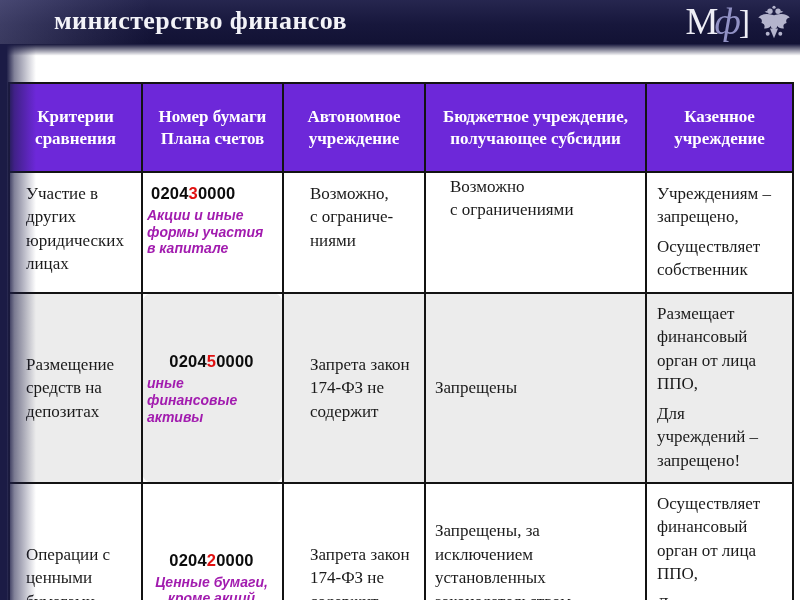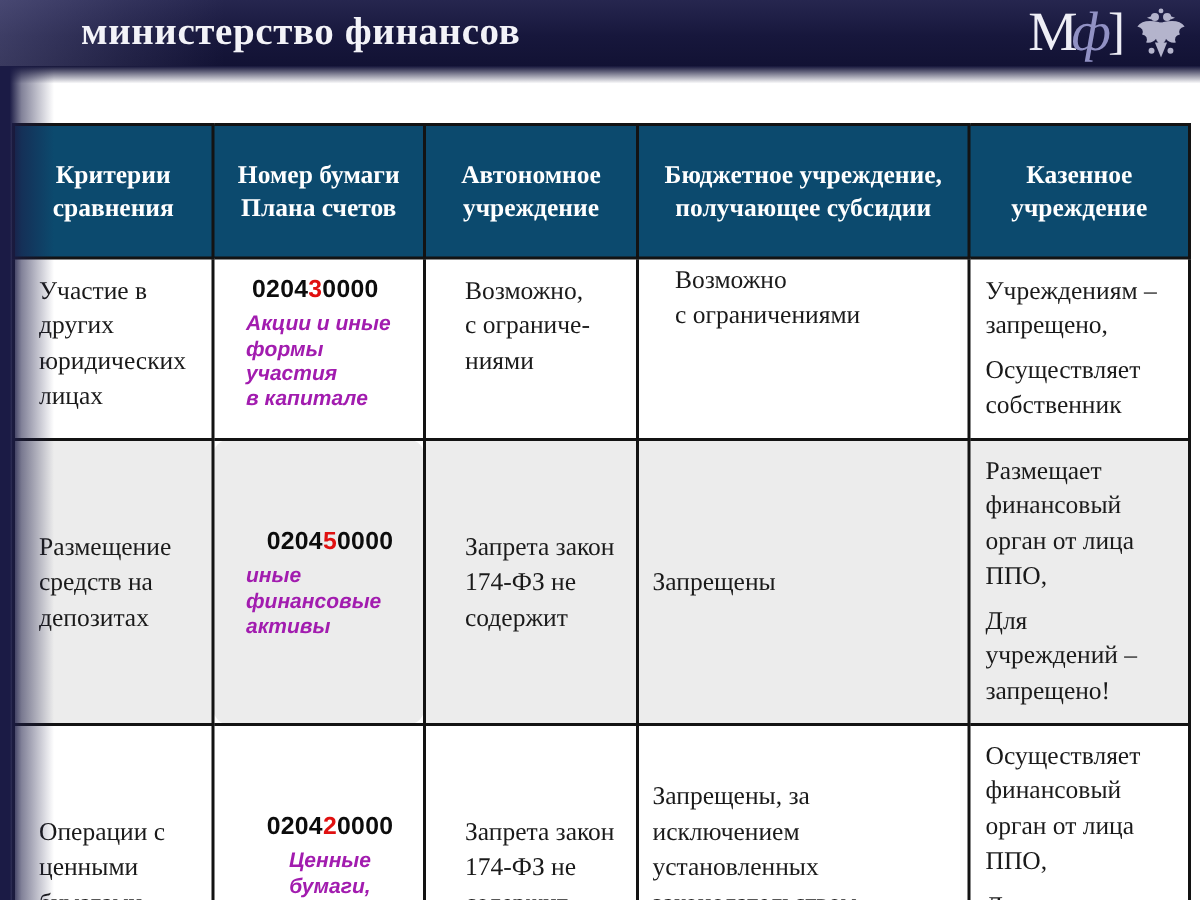--- a/index.html
+++ b/index.html
@@ -23,36 +23,36 @@
     color:#9191c4;margin-left:-4px;}
   .logo-bracket{font-family:"Liberation Serif",serif;font-size:34px;line-height:40px;color:#eeeef6;margin-left:-2px;}
   .logo-eagle{margin-left:6px;margin-top:2px;}
   
   .left-stripe{position:absolute;left:0;top:44px;width:36px;height:556px;z-index:5;pointer-events:none;
     background:linear-gradient(90deg,#1b1b45 0%,#1b1b45 18%,rgba(27,27,69,.55) 40%,rgba(27,27,69,0) 100%);}
   
   table.cmp{position:absolute;left:8px;top:82px;width:784px;border-collapse:collapse;
     table-layout:fixed;z-index:3;}
   .cmp th,.cmp td{border:2px solid #131313;padding:4px 6px;box-sizing:border-box;}
-  .cmp th{background:#0c4a6e;color:#fff;font-weight:bold;font-size:17px;line-height:1.25;
+  .cmp th{background:#6d28d9;color:#fff;font-weight:bold;font-size:17px;line-height:1.25;
     text-align:center;vertical-align:middle;}
   .cmp td{font-size:17px;line-height:1.38;vertical-align:middle;text-align:left;}
   .pre{white-space:pre-line;}
   tr.r1 td{vertical-align:top;padding-top:9px;}
   tr.r1 td.c4{padding-top:2px;padding-left:24px;}
   tr.r2{background:#ececec;}
   td.c1{padding-left:16px;}
   td.c3{padding-left:26px;}
   td.c4{padding-left:9px;}
   td.c5{padding-left:10px;padding-right:4px;vertical-align:top;padding-top:8px;}
   td.c5 p{margin:0 0 6px 0;}
   .tight{line-height:1.18;}
   .loose{line-height:1.5;}
   
-  td.c2{font-family:"Liberation Sans",sans-serif;padding-left:21px;border-radius:11px;}
+  td.c2{font-family:"Liberation Sans",sans-serif;padding-left:4px;border-radius:11px;}
   .acct-num{font-weight:bold;font-size:16.5px;letter-spacing:.2px;color:#0c0c0c;}
   .acct-num .red{color:#e01010;}
   .acct-desc{font-weight:bold;font-style:italic;font-size:14px;line-height:1.2;margin-top:2px;color:#a21caf;}
   .num-left{text-align:left;padding-left:4px;}
   .num-center{text-align:center;}
   .desc-left{text-align:left;}
   .desc-center{text-align:center;}
 </style>
 </head>
 <body>

